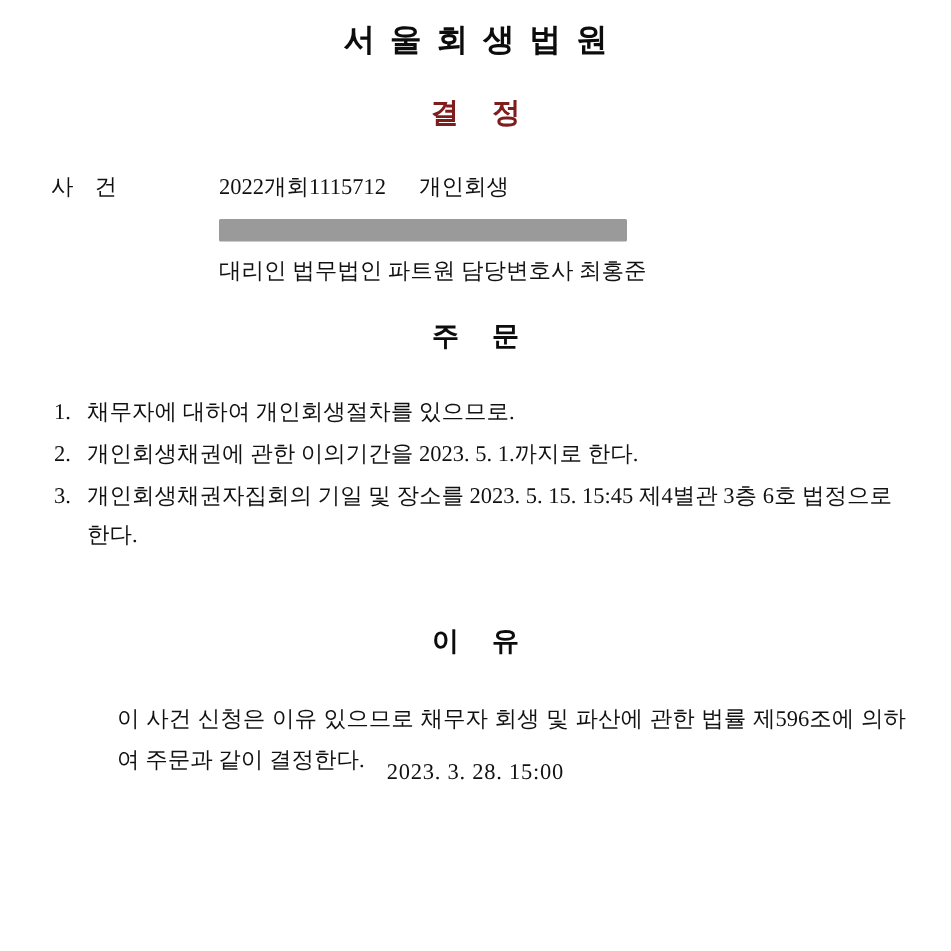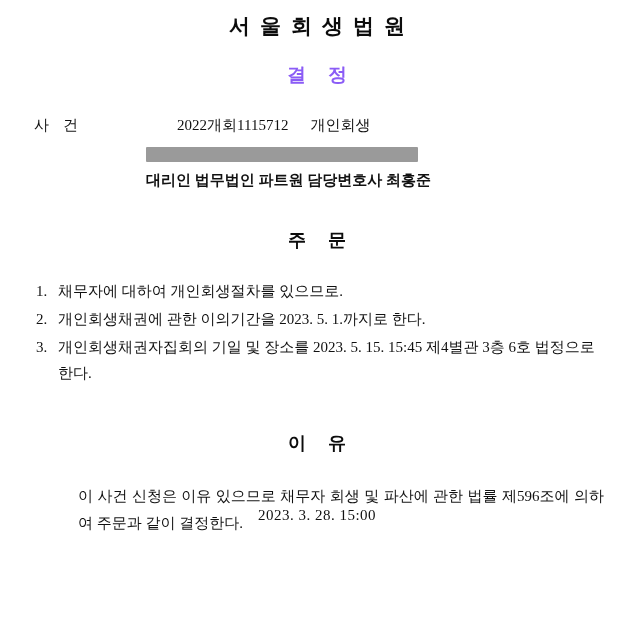--- a/index.html
+++ b/index.html
@@ -30,33 +30,32 @@
     padding-left: 10px;
     color: #0c0c0c;
   }
   .doc-type {
     text-align: center;
     font-size: 19px;
     font-weight: bold;
     letter-spacing: 22px;
     margin-top: 22px;
     padding-left: 22px;
-    color: #8b5cf6;
+    color: #7f1d1d;
   }
   .field-block {
     margin-top: 26px;
     padding-left: 6px;
   }
   .field-row {
     display: flex;
     align-items: flex-start;
     font-size: 15px;
     margin-bottom: 12px;
     line-height: 1.5;
-    gap: 31px;
   }
   .field-label {
     width: 112px;
     flex: 0 0 112px;
     letter-spacing: 14px;
     color: #111;
   }
   .field-value {
     flex: 1;
     display: flex;
@@ -77,31 +76,30 @@
   .redact-2 { width: 272px; }
   .redact-row {
     padding-left: 112px;
     margin-top: -4px;
     margin-bottom: 6px;
   }
   .agent-line {
     padding-left: 112px;
     font-size: 15px;
     margin-top: 8px;
-    font-weight: bold;
   }
   .section-head {
     text-align: center;
     font-size: 18px;
     font-weight: bold;
     letter-spacing: 22px;
     padding-left: 22px;
     color: #0c0c0c;
   }
-  .section-head.juemun { margin-top: 38px; }
+  .section-head.juemun { margin-top: 22px; }
   .section-head.iyu { margin-top: 44px; }
   .ordered-list {
     margin: 26px 0 0 0;
     padding: 0 2px 0 8px;
     list-style: none;
     font-size: 15px;
     line-height: 1.75;
   }
   .ordered-list li {
     display: flex;

